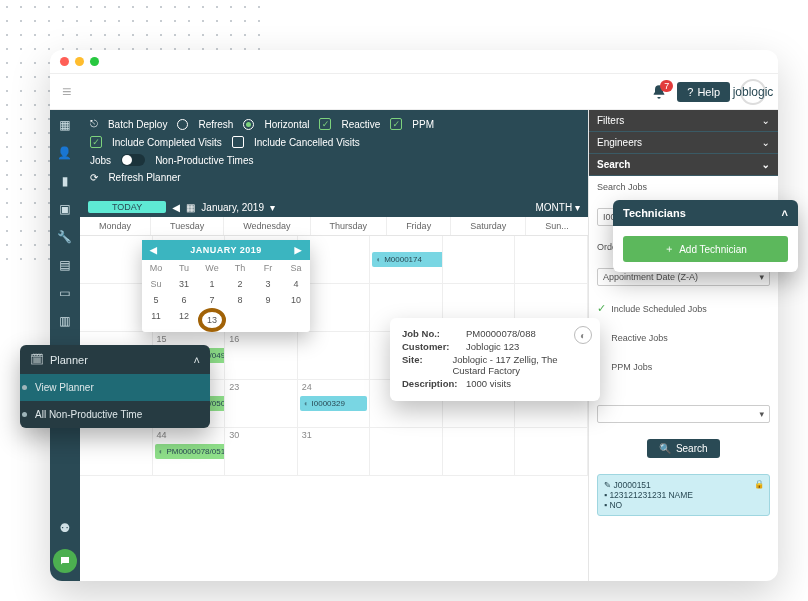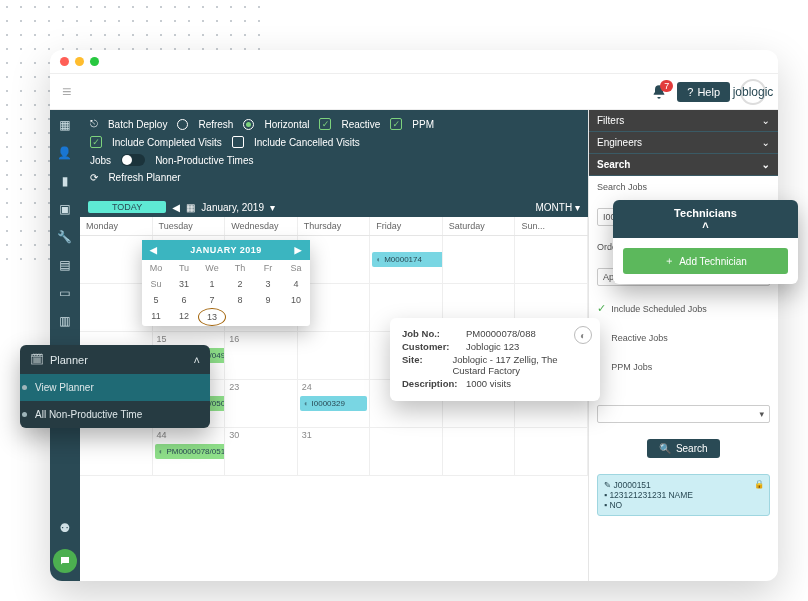--- a/index.html
+++ b/index.html
@@ -58,21 +58,21 @@
   .content{flex:1;display:flex;flex-direction:column;overflow:hidden;}
 
   
   .cal-bar{background:#2a4a55;color:#fff;font-size:10px;padding:4px 8px;
            display:flex;align-items:center;justify-content:space-between;}
   .cal-left{display:flex;align-items:center;gap:6px;}
   .today-btn{background:#5eead4;color:#2a4a55;border-radius:2px;padding:1px 24px;font-size:9px;}
 
   .cal-head{display:grid;grid-template-columns:repeat(7,1fr);font-size:9px;color:#666;
             border-bottom:1px solid #e5e5e5;}
-  .cal-head div{padding:4px 6px;border-right:1px solid #eee;}
+  .cal-head div{padding:4px 19px;border-right:1px solid #eee;}
 
   .cal-grid{flex:1;display:grid;grid-template-columns:repeat(7,1fr);
             grid-auto-rows:48px;font-size:9px;color:#666;position:relative;}
   .cell{border-right:1px solid #eee;border-bottom:1px solid #eee;padding:2px 4px;
         position:relative;overflow:hidden;}
   .daynum{font-size:9px;color:#888;}
   .evt{position:absolute;left:2px;right:-60px;height:15px;border-radius:2px;
        display:flex;align-items:center;gap:3px;padding:0 4px;font-size:8px;
        color:#2a4a55;overflow:hidden;white-space:nowrap;}
   .evt .eicon{font-size:8px;opacity:.6;}
@@ -100,37 +100,37 @@
   .result-card .corner{position:absolute;top:4px;right:4px;}
 
   
   .picker{position:absolute;top:240px;left:142px;width:168px;background:#fff;z-index:5;
           box-shadow:0 8px 20px rgba(0,0,0,.25);border-radius:3px;font-size:9px;color:#555;}
   .picker-head{background:#3bb5c0;color:#fff;display:flex;justify-content:space-between;
                align-items:center;padding:5px 8px;font-weight:bold;letter-spacing:.5px;}
   .picker-days{display:grid;grid-template-columns:repeat(6,1fr);text-align:center;}
   .picker-days div{padding:3px 0;}
   .picker-days .hd{color:#888;}
-  .picker-days .today{border:1px solid #a16207;border-radius:50%;}
+  .picker-days .today{border:4px solid #a16207;border-radius:50%;}
 
   
   .planner{position:absolute;top:345px;left:20px;width:190px;background:#263b42;z-index:6;
            color:#dfe8ea;border-radius:6px;box-shadow:0 10px 25px rgba(0,0,0,.3);
            font-size:11px;overflow:hidden;}
   .planner-hd{display:flex;align-items:center;gap:6px;padding:8px 10px;}
   .planner-hd .chev{margin-left:auto;}
   .planner-item{padding:8px 2px;display:flex;align-items:center;gap:8px;font-size:10px;}
   .planner-item.active{background:#1f6a75;}
   .bullet{width:5px;height:5px;border-radius:50%;background:#9fb5ba;}
 
   
   .tech{position:absolute;top:200px;right:10px;width:185px;background:#fff;z-index:6;
         border-radius:6px;box-shadow:0 10px 25px rgba(0,0,0,.3);overflow:hidden;}
   .tech-hd{background:#2a4a55;color:#fff;font-size:11px;font-weight:bold;
-           padding:7px 10px;display:flex;justify-content:space-between;align-items:center;flex-direction:column;}
+           padding:7px 10px;display:flex;justify-content:space-between;align-items:center;}
   .tech-btn{margin:10px;background:#5cb85c;color:#fff;border:none;border-radius:3px;
             padding:6px 0;font-size:10px;width:calc(100% - 20px);display:flex;
             align-items:center;justify-content:center;gap:5px;}
 
   
   .tip{position:absolute;top:318px;left:390px;width:210px;background:#fff;z-index:5;
        border-radius:6px;box-shadow:0 10px 25px rgba(0,0,0,.25);padding:10px 12px;
        font-size:9.5px;color:#444;}
   .tip-row{display:flex;gap:4px;margin-bottom:2px;}
   .tip-row .k{font-weight:bold;width:60px;}

